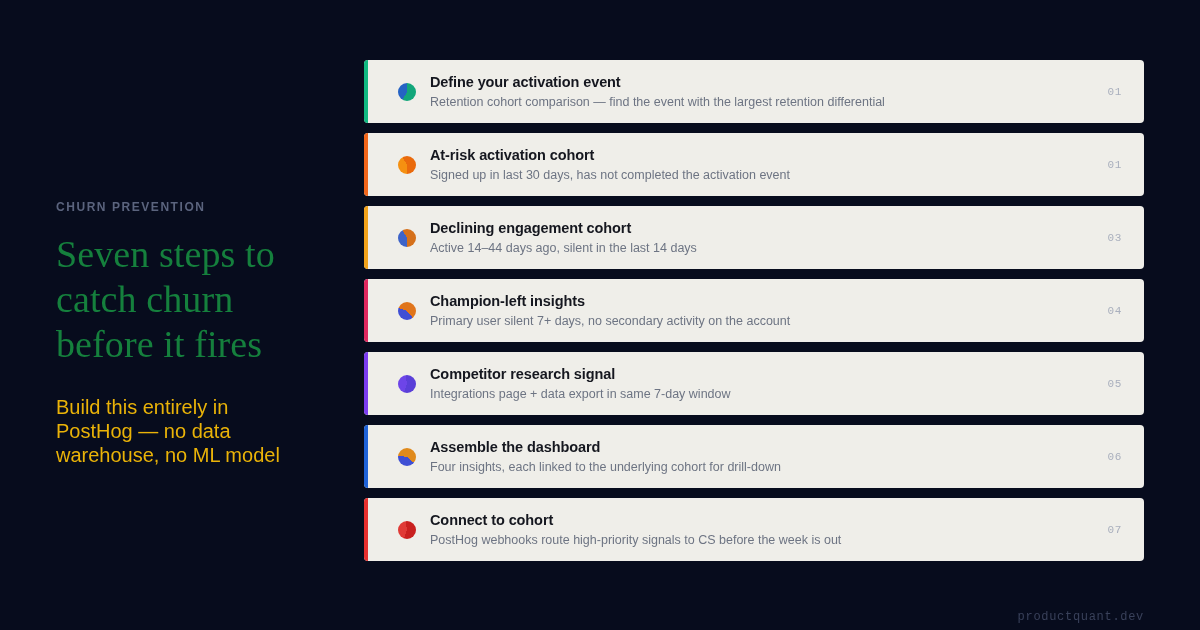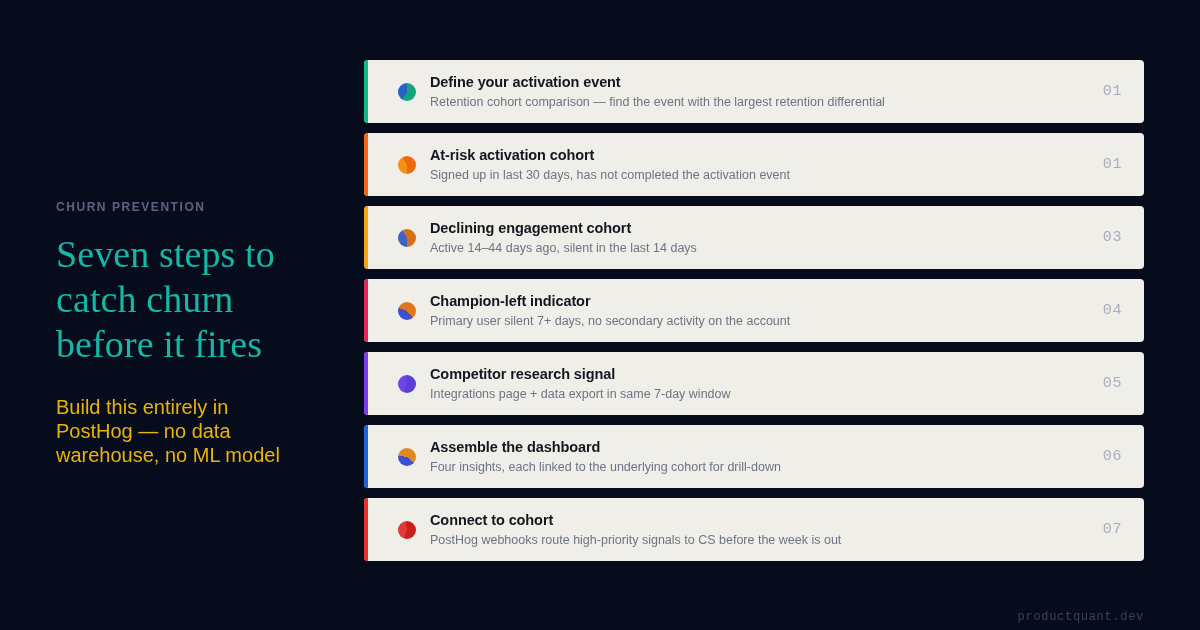--- a/index.html
+++ b/index.html
@@ -27,21 +27,21 @@
     font-weight:600;
     color:#5b647e;
     text-transform:uppercase;
     margin-bottom:18px;
   }
   .headline {
     font-family:"Liberation Serif", serif;
     font-size:38px;
     line-height:45px;
     font-weight:400;
-    color:#14b8a6;
+    color:#15803d;
     letter-spacing:0.1px;
     margin-bottom:28px;
   }
   .subhead {
     font-size:20px;
     line-height:24px;
     color:#eab308;
     max-width:242px;
   }
 
@@ -93,21 +93,21 @@
     font-size:12.5px;
     font-weight:400;
     color:#6d7483;
     line-height:18px;
     margin-top:1px;
     white-space:nowrap;
   }
   .card-num {
     flex:0 0 auto;
     font-family:"Liberation Mono", monospace;
-    font-size:15px;
+    font-size:11px;
     color:#a9afbd;
     letter-spacing:0.6px;
   }
 
   
   .footer {
     position:absolute;
     right:56px; bottom:6px;
     font-family:"Liberation Mono", monospace;
     font-size:12px;
@@ -151,21 +151,21 @@
         <div class="card-text">
           <div class="card-title">Declining engagement cohort</div>
           <div class="card-desc">Active 14–44 days ago, silent in the last 14 days</div>
         </div>
         <div class="card-num">03</div>
       </div>
       <div class="card">
         <div class="card-accent" style="background: rgb(224, 40, 95);"></div>
         <div class="card-icon" style="background: conic-gradient(from 140deg, rgb(63, 79, 212) 0deg, rgb(63, 79, 212) 150deg, rgb(224, 117, 28) 150deg, rgb(224, 117, 28) 360deg);"></div>
         <div class="card-text">
-          <div class="card-title">Champion-left indicator</div>
+          <div class="card-title">Champion-left insights</div>
           <div class="card-desc">Primary user silent 7+ days, no secondary activity on the account</div>
         </div>
         <div class="card-num">04</div>
       </div>
       <div class="card">
         <div class="card-accent" style="background: rgb(123, 60, 240);"></div>
         <div class="card-icon" style="background: conic-gradient(from 200deg, rgb(109, 69, 232) 0deg, rgb(109, 69, 232) 150deg, rgb(90, 63, 216) 150deg, rgb(90, 63, 216) 360deg);"></div>
         <div class="card-text">
           <div class="card-title">Competitor research signal</div>
           <div class="card-desc">Integrations page + data export in same 7-day window</div>

